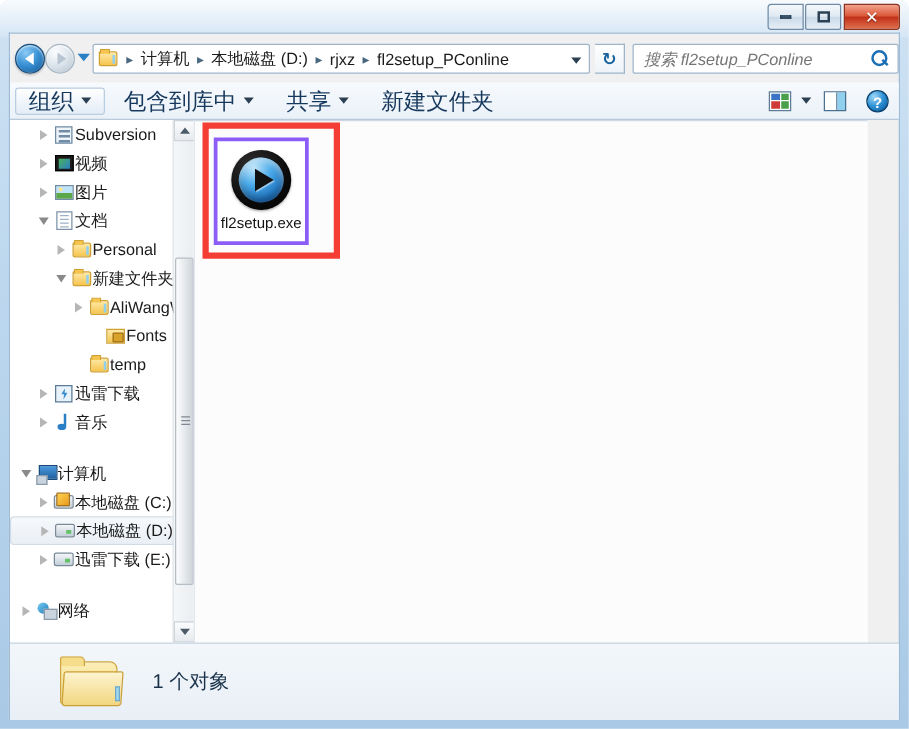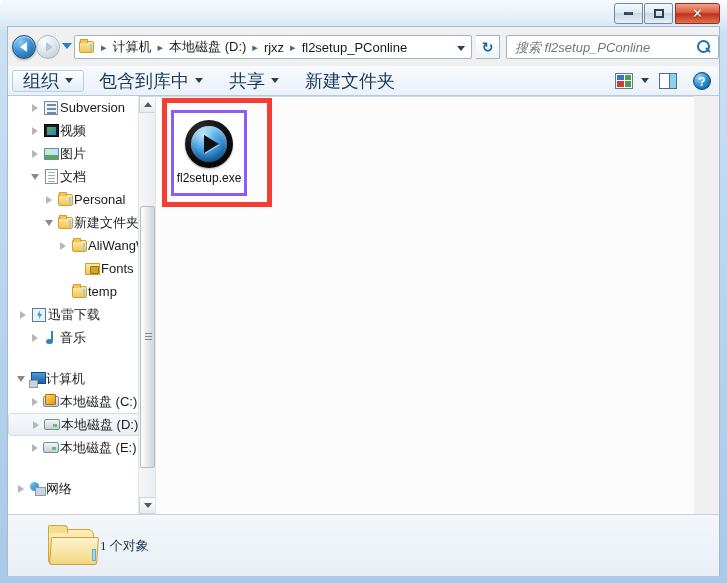--- a/index.html
+++ b/index.html
@@ -398,21 +398,22 @@
     background: linear-gradient(180deg,#fdf3cf,#f2d780);
     border:1px solid #caa03a;
     border-radius:2px 2px 3px 3px;
     transform: skewX(-4deg);
   }
   #status-folder-icon .chip {
     position:absolute; right:4px; bottom:6px; width:4px; height:12px;
     background:#9fd9f2; border:1px solid #6fa7c4;
   }
   #status-text {
-    font-size:13px; color:#19324a;font-family:Liberation Serif, serif;
+    margin-left:22px;
+    font-size:16px; color:#19324a;
   }
 </style>
 </head>
 <body>
 
 <div id="window">
 
   <div id="titlebar">
     <div id="caption-buttons">
       <div class="cap-btn min">
@@ -570,21 +571,21 @@
             </span>
             <span class="nav-label">Fonts</span>
           </div>
           <div class="nav-item" style="padding-left: 48px;">
             <span class="twisty none"></span>
             <span class="nav-icon">
               <span class="ic-folder"></span>
             </span>
             <span class="nav-label">temp</span>
           </div>
-          <div class="nav-item" style="padding-left: 8px;">
+          <div class="nav-item" style="padding-left: 20px;">
             <span class="twisty closed">
               <i></i>
             </span>
             <span class="nav-icon">
               <span class="ic-thunder"></span>
             </span>
             <span class="nav-label">迅雷下载</span>
           </div>
           <div class="nav-item" style="padding-left: 20px;">
             <span class="twisty closed">
@@ -623,21 +624,21 @@
             </span>
             <span class="nav-label">本地磁盘 (D:)</span>
           </div>
           <div class="nav-item" style="padding-left: 20px;">
             <span class="twisty closed">
               <i></i>
             </span>
             <span class="nav-icon">
               <span class="ic-drive"></span>
             </span>
-            <span class="nav-label">本地磁盘 (E:)</span>
+            <span class="nav-label">迅雷下载 (E:)</span>
           </div>
           <div class="nav-item" style="height: 18px;"></div>
           <div class="nav-item" style="padding-left: 6px; font-family: Liberation Mono, monospace;">
             <span class="twisty closed">
               <i></i>
             </span>
             <span class="nav-icon">
               <span class="ic-network"></span>
             </span>
             <span class="nav-label">网络</span>

